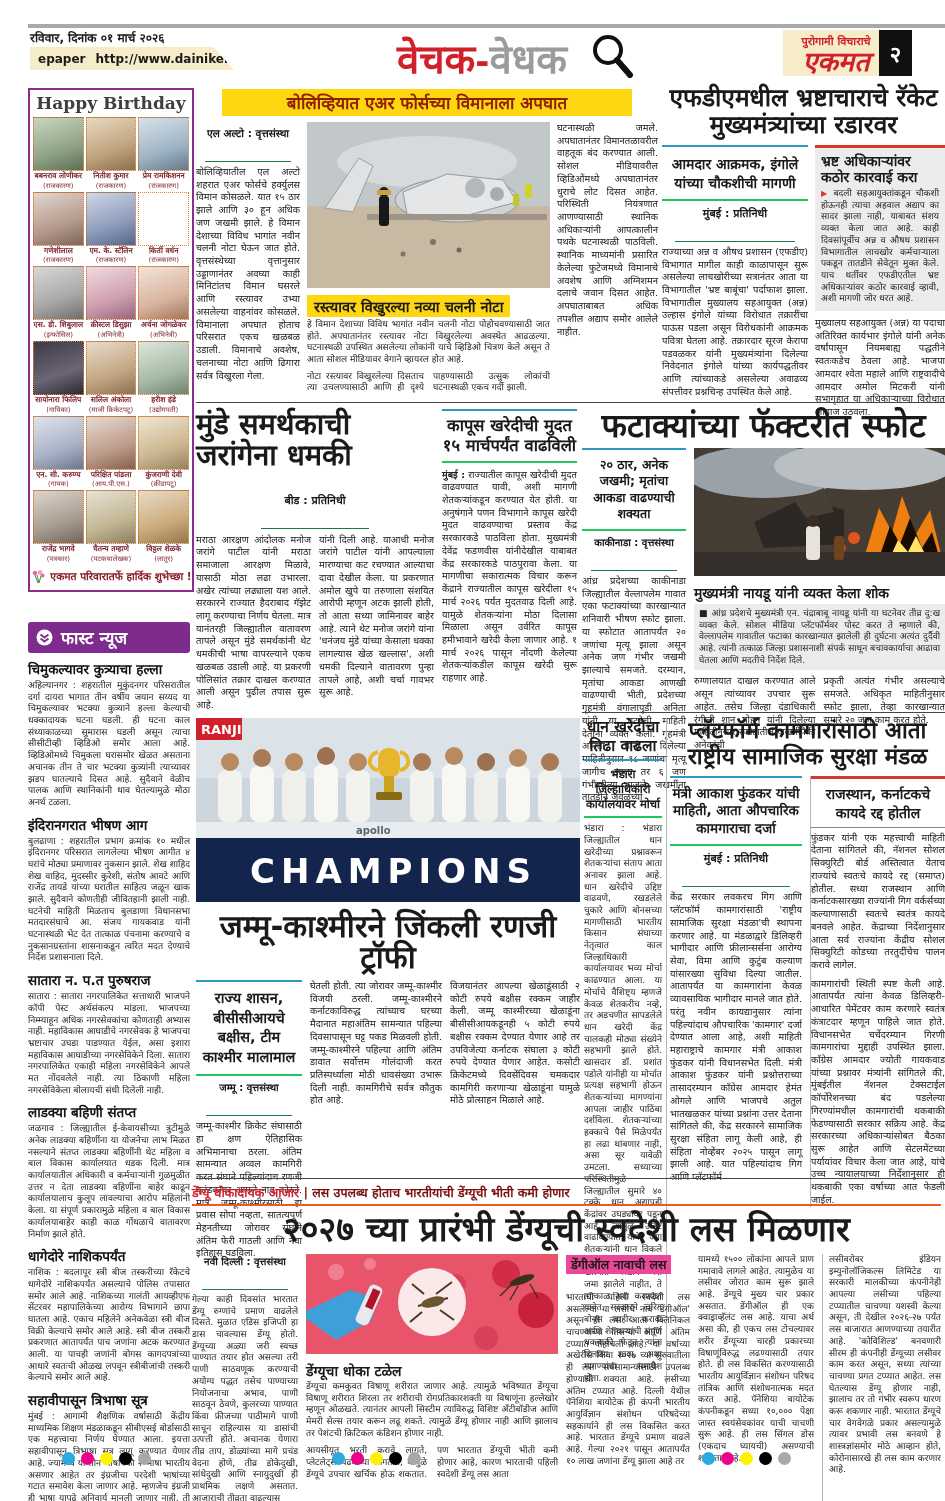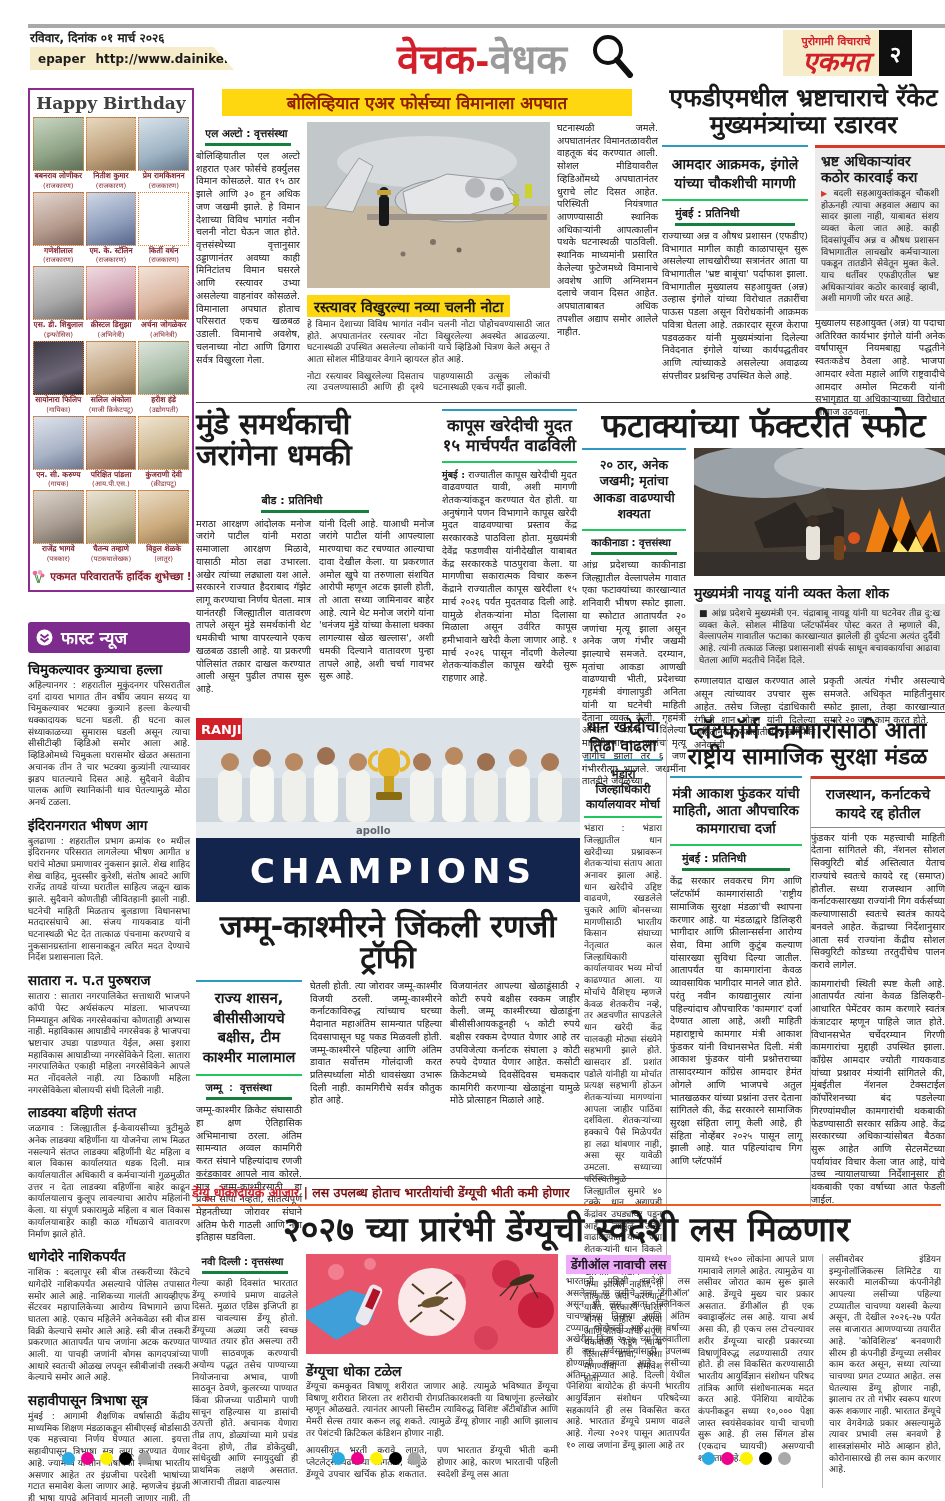--- a/index.html
+++ b/index.html
@@ -1,22 +1,22 @@
 <!DOCTYPE html>
 <html><head>
 <meta charset="utf-8">
 <style>
   html,body{margin:0;padding:0;background:#fff;}
   .page{position:relative;width:945px;height:1501px;background:#fff;overflow:hidden;
         font-family:"DejaVu Sans",sans-serif;color:#1a1a1a;}
   .abs{position:absolute;}
   .body-txt{font-size:9.5px;line-height:1.34;color:#222;text-align:justify;}
   .body-sm{font-size:9px;line-height:1.3;color:#222;text-align:justify;}
-  .byline{font-weight:bold;font-size:11px;text-align:left;margin:4px auto;padding-bottom:3px;
-          border-bottom:3px solid #15803d;width:82%;}
+  .byline{font-weight:bold;font-size:11px;text-align:center;margin:4px auto;padding-bottom:21px;
+          border-bottom:1px solid #15803d;width:82%;}
   .bluebox{border-top:2px solid #2d9bc1;border-bottom:2px solid #22c55e;text-align:center;
            font-weight:bold;padding:7px 2px;}
   .hr{position:absolute;height:1px;background:#444;}
   
   .topbar{position:absolute;top:24px;left:28px;right:0;height:4px;background:#a9a9a9;}
   .dateline{font-size:12px;font-weight:bold;}
   .epaperbox{background:#f6ecca;display:flex;align-items:center;gap:5px;height:23px;
              padding:0 14px 0 8px;clip-path:polygon(0 0,90% 0,100% 100%,0 100%);font-size:12px;font-weight:bold;}
   .logo-red{color:#d1202a;font-weight:800;font-size:40px;}
   .logo-gray{color:#9b9b9b;font-weight:800;font-size:40px;}
@@ -73,21 +73,21 @@
   .h1-crack{font-size:33px;font-weight:800;text-align:center;line-height:1;}
   .h1-ranji{font-size:31px;font-weight:800;text-align:center;line-height:1;}
   .h1-paddy{font-size:15.5px;font-weight:800;text-align:center;line-height:1.2;}
   .h1-plat{font-size:22.5px;font-weight:800;text-align:center;line-height:1.15;}
   .h1-den{font-size:34px;font-weight:800;text-align:center;line-height:1;}
   .redtop{border-top:3px solid #cf3a2a;border-bottom:1px solid #888;text-align:center;
           font-weight:800;padding:5px 2px;}
   .kicker{font-size:12.5px;font-weight:800;border-bottom:2px solid #ef5a1e;padding-bottom:3px;}
   .kicker .tag{color:#d1202a;}
   .kicker .rest{color:#7a1010;}
-  .ybox{display:inline-block;background:#f0abfc;font-weight:800;font-size:12.5px;padding:1px 5px;margin-bottom:2px;}
+  .ybox{display:inline-block;background:#ec4899;font-weight:800;font-size:12.5px;padding:1px 5px;margin-bottom:18px;}
   .vline-r{border-right:1px solid #b5b5b5;}
   .vline-l{border-left:1px solid #b5b5b5;}
 </style>
 </head>
 <body>
 
 <div class="page">
 
   <div class="topbar"></div>
 
@@ -407,21 +407,21 @@
       <text x="160" y="116" font-size="10" font-weight="bold" fill="#5b666d">apollo</text>
       <rect x="0" y="120" width="384" height="64" fill="#13254d"></rect>
       <text x="54" y="165" font-size="34" font-weight="bold" fill="#ffffff" letter-spacing="6">CHAMPIONS</text>
       <rect x="0" y="0" width="46" height="22" fill="#d1202a"></rect>
       <text x="5" y="16" font-size="13" font-weight="bold" fill="#fff">RANJI</text>
     </svg>
     <div class="h1-ranji" style="margin-top:5px;">जम्मू-काश्मीरने जिंकली रणजी ट्रॉफी</div>
     <div style="display:flex;gap:8px;margin-top:7px;">
       <div style="width:106px;">
         <div class="bluebox" style="font-size:14.5px;line-height:1.35;">राज्य शासन, बीसीसीआयचे बक्षीस, टीम काश्मीर मालामाल</div>
-        <div class="byline" style="font-size:10px;font-family:Liberation Mono, monospace;">जम्मू : वृत्तसंस्था</div>
+        <div class="byline" style="font-size:10px;">जम्मू : वृत्तसंस्था</div>
         <div class="body-txt">जम्मू-काश्मीर क्रिकेट संघासाठी हा क्षण ऐतिहासिक अभिमानाचा ठरला. अंतिम सामन्यात अव्वल कामगिरी करत संघाने पहिल्यांदाच रणजी करंडकावर आपले नाव कोरले. मात्र जम्मू-काश्मीरसाठी हा प्रवास सोपा नव्हता, सातत्यपूर्ण मेहनतीच्या जोरावर संघाने अंतिम फेरी गाठली आणि नवा इतिहास घडविला.</div>
       </div>
       <div class="body-txt" style="width:132px;">घेतली होती. त्या जोरावर जम्मू-काश्मीर विजयी ठरली. जम्मू-काश्मीरने कर्नाटकाविरुद्ध त्यांच्याच घरच्या मैदानात महाअंतिम सामन्यात पहिल्या दिवसापासून घट्ट पकड मिळवली होती. जम्मू-काश्मीरने पहिल्या आणि अंतिम डावात सर्वोत्तम गोलंदाजी करत प्रतिस्पर्ध्याला मोठी धावसंख्या उभारू दिली नाही. कामगिरीचे सर्वत्र कौतुक होत आहे.</div>
       <div class="body-txt" style="flex:1;">विजयानंतर आपल्या खेळाडूंसाठी २ कोटी रुपये बक्षीस रक्कम जाहीर केली. जम्मू काश्मीरच्या खेळाडूंना बीसीसीआयकडूनही ५ कोटी रुपये बक्षीस रक्कम देण्यात येणार आहे तर उपविजेत्या कर्नाटक संघाला ३ कोटी रुपये देण्यात येणार आहेत. कसोटी क्रिकेटमध्ये दिवसेंदिवस चमकदार कामगिरी करणाऱ्या खेळाडूंना यामुळे मोठे प्रोत्साहन मिळाले आहे.</div>
     </div>
   </div>
 
   <div class="abs vline-r" style="left:584px;top:718px;width:78px;padding-right:4px;">
     <div class="h1-paddy">धान खरेदीचा तिढा वाढला</div>
     <div class="bluebox" style="font-size:11.5px;margin-top:4px;padding:5px 0;">भंडारा जिल्हाधिकारी कार्यालयावर मोर्चा</div>

